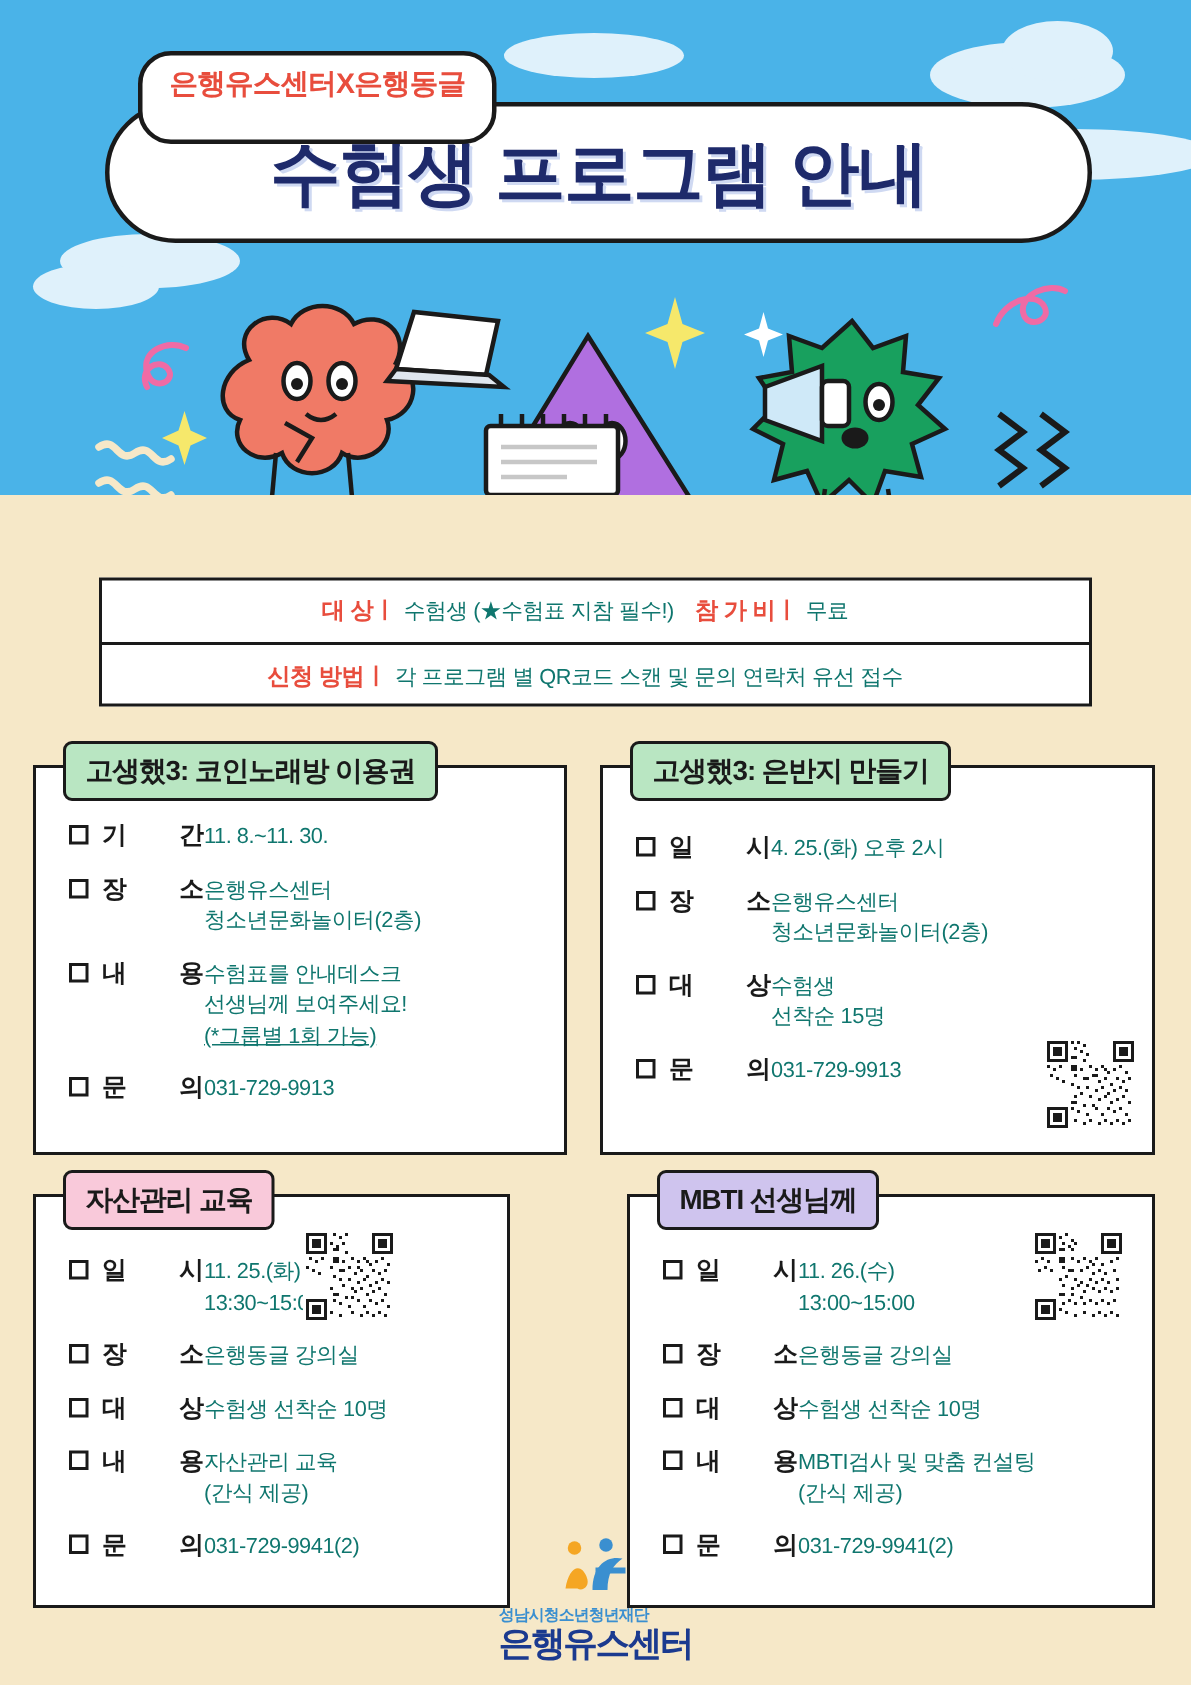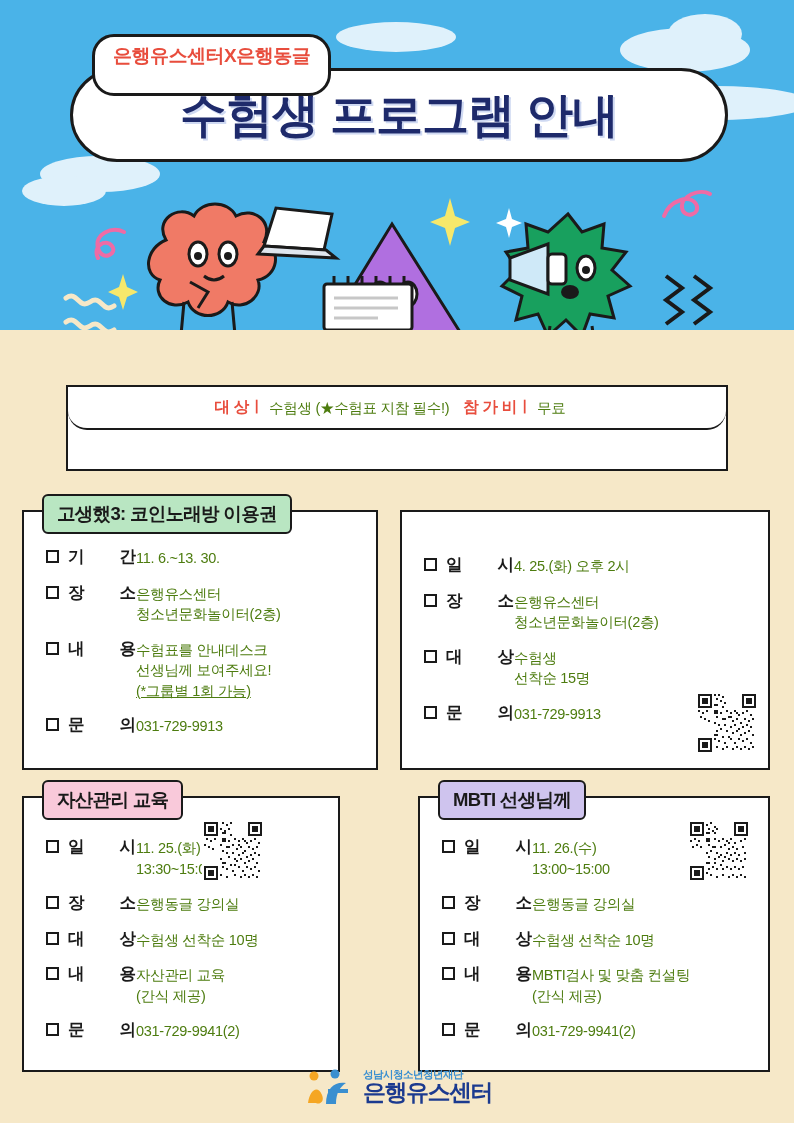--- a/index.html
+++ b/index.html
@@ -47,21 +47,21 @@
 
   
   .info-box {
     position: absolute; left: 66px; top: 385px; width: 662px; height: 86px;
     background: #ffffff; border: 2px solid #1a1a1a;
   }
   .info-row {
     height: 43px; display: flex; align-items: center; justify-content: center;
     font-size: 15.5px; color: #1a1a1a; letter-spacing: -0.3px;
   }
-  .info-row.top { border-bottom: 2px solid #1a1a1a; border-radius: 19px; }
+  .info-row.top { border-bottom: 2px solid #1a1a1a; }
   .info-row .lbl { color: #e84d3d; font-weight: bold; }
   .info-row .val { margin-left: 5px; margin-right: 14px; }
 
   
   .card {
     position: absolute;
     background: #ffffff; border: 2px solid #1a1a1a;
   }
   .card-title {
     position: absolute; top: -18px; left: 18px;
@@ -81,36 +81,36 @@
     background: #fff;
   }
   .key {
     width: 68px; flex: 0 0 68px; margin-left: 9px;
     font-size: 16.5px; font-weight: bold; color: #1a1a1a;
     display: flex; justify-content: space-between;
     letter-spacing: 0;
   }
   .key span { display: inline-block; }
   .val {
-    font-size: 14.5px; color: #4d7c0f; line-height: 1.42; letter-spacing: -0.3px;
+    font-size: 14.5px; color: #0f766e; line-height: 1.42; letter-spacing: -0.3px;
     padding-top: 2px;
   }
   .val .u { text-decoration: underline; text-align: right; }
 
   
   .qr {
     position: absolute; width: 62px; height: 62px; background: #ffffff;
     padding: 2px;
   }
   .qr svg { display: block; }
 
   
   .footer {
     position: absolute; left: 0; bottom: 16px; width: 794px;
-    display: flex; align-items: center; justify-content: center; gap: 9px;
+    display: flex; align-items: center; justify-content: center; gap: 9px; flex-direction: column;
   }
   .footer-mark { width: 52px; height: 40px; }
   .footer-txt { line-height: 1.05; }
   .footer-sub { font-size: 10.5px; font-weight: bold; color: #3a8fd0; letter-spacing: -0.5px; }
   .footer-main { font-size: 23px; font-weight: bold; color: #1b3a8f; letter-spacing: -1.5px; }
 </style>
 </head>
 <body>
 
 <div class="sky">
@@ -211,32 +211,36 @@
   <div class="t">수험생 프로그램 안내</div>
 </div>
 
 <div class="info-box">
   <div class="info-row top">
     <span class="lbl">대      상ㅣ</span>
     <span class="val">수험생 (★수험표 지참 필수!)</span>
     <span class="lbl">참 가 비ㅣ</span>
     <span class="val">무료</span>
   </div>
+  <div class="info-row">
+    <span class="lbl">신청 방법ㅣ</span>
+    <span class="val">각 프로그램 별 QR코드 스캔 및 문의 연락처 유선 접수</span>
+  </div>
 </div>
 
 <div class="card" style="left:22px;top:510px;width:356px;height:260px;">
   <div class="card-title tt-green">고생했3: 코인노래방 이용권</div>
   <div class="rows">
     <div class="row">
       <div class="chk"></div>
       <div class="key">
           <span>기</span>
           <span>간</span>
         </div>
-      <div class="val">11. 6.~13. 30.</div>
+      <div class="val">11. 8.~11. 30.</div>
     </div>
     <div class="row">
       <div class="chk"></div>
       <div class="key">
           <span>장</span>
           <span>소</span>
         </div>
       <div class="val">은행유스센터<br>청소년문화놀이터(2층)</div>
     </div>
     <div class="row">
@@ -252,20 +256,21 @@
       <div class="key">
           <span>문</span>
           <span>의</span>
         </div>
       <div class="val">031-729-9913</div>
     </div>
   </div>
 </div>
 
 <div class="card" style="left:400px;top:510px;width:370px;height:260px;">
+  <div class="card-title tt-green">고생했3: 은반지 만들기</div>
   <div class="rows" style="padding-top:42px;">
     <div class="row">
       <div class="chk"></div>
       <div class="key">
           <span>일</span>
           <span>시</span>
         </div>
       <div class="val">4. 25.(화) 오후 2시</div>
     </div>
     <div class="row">

